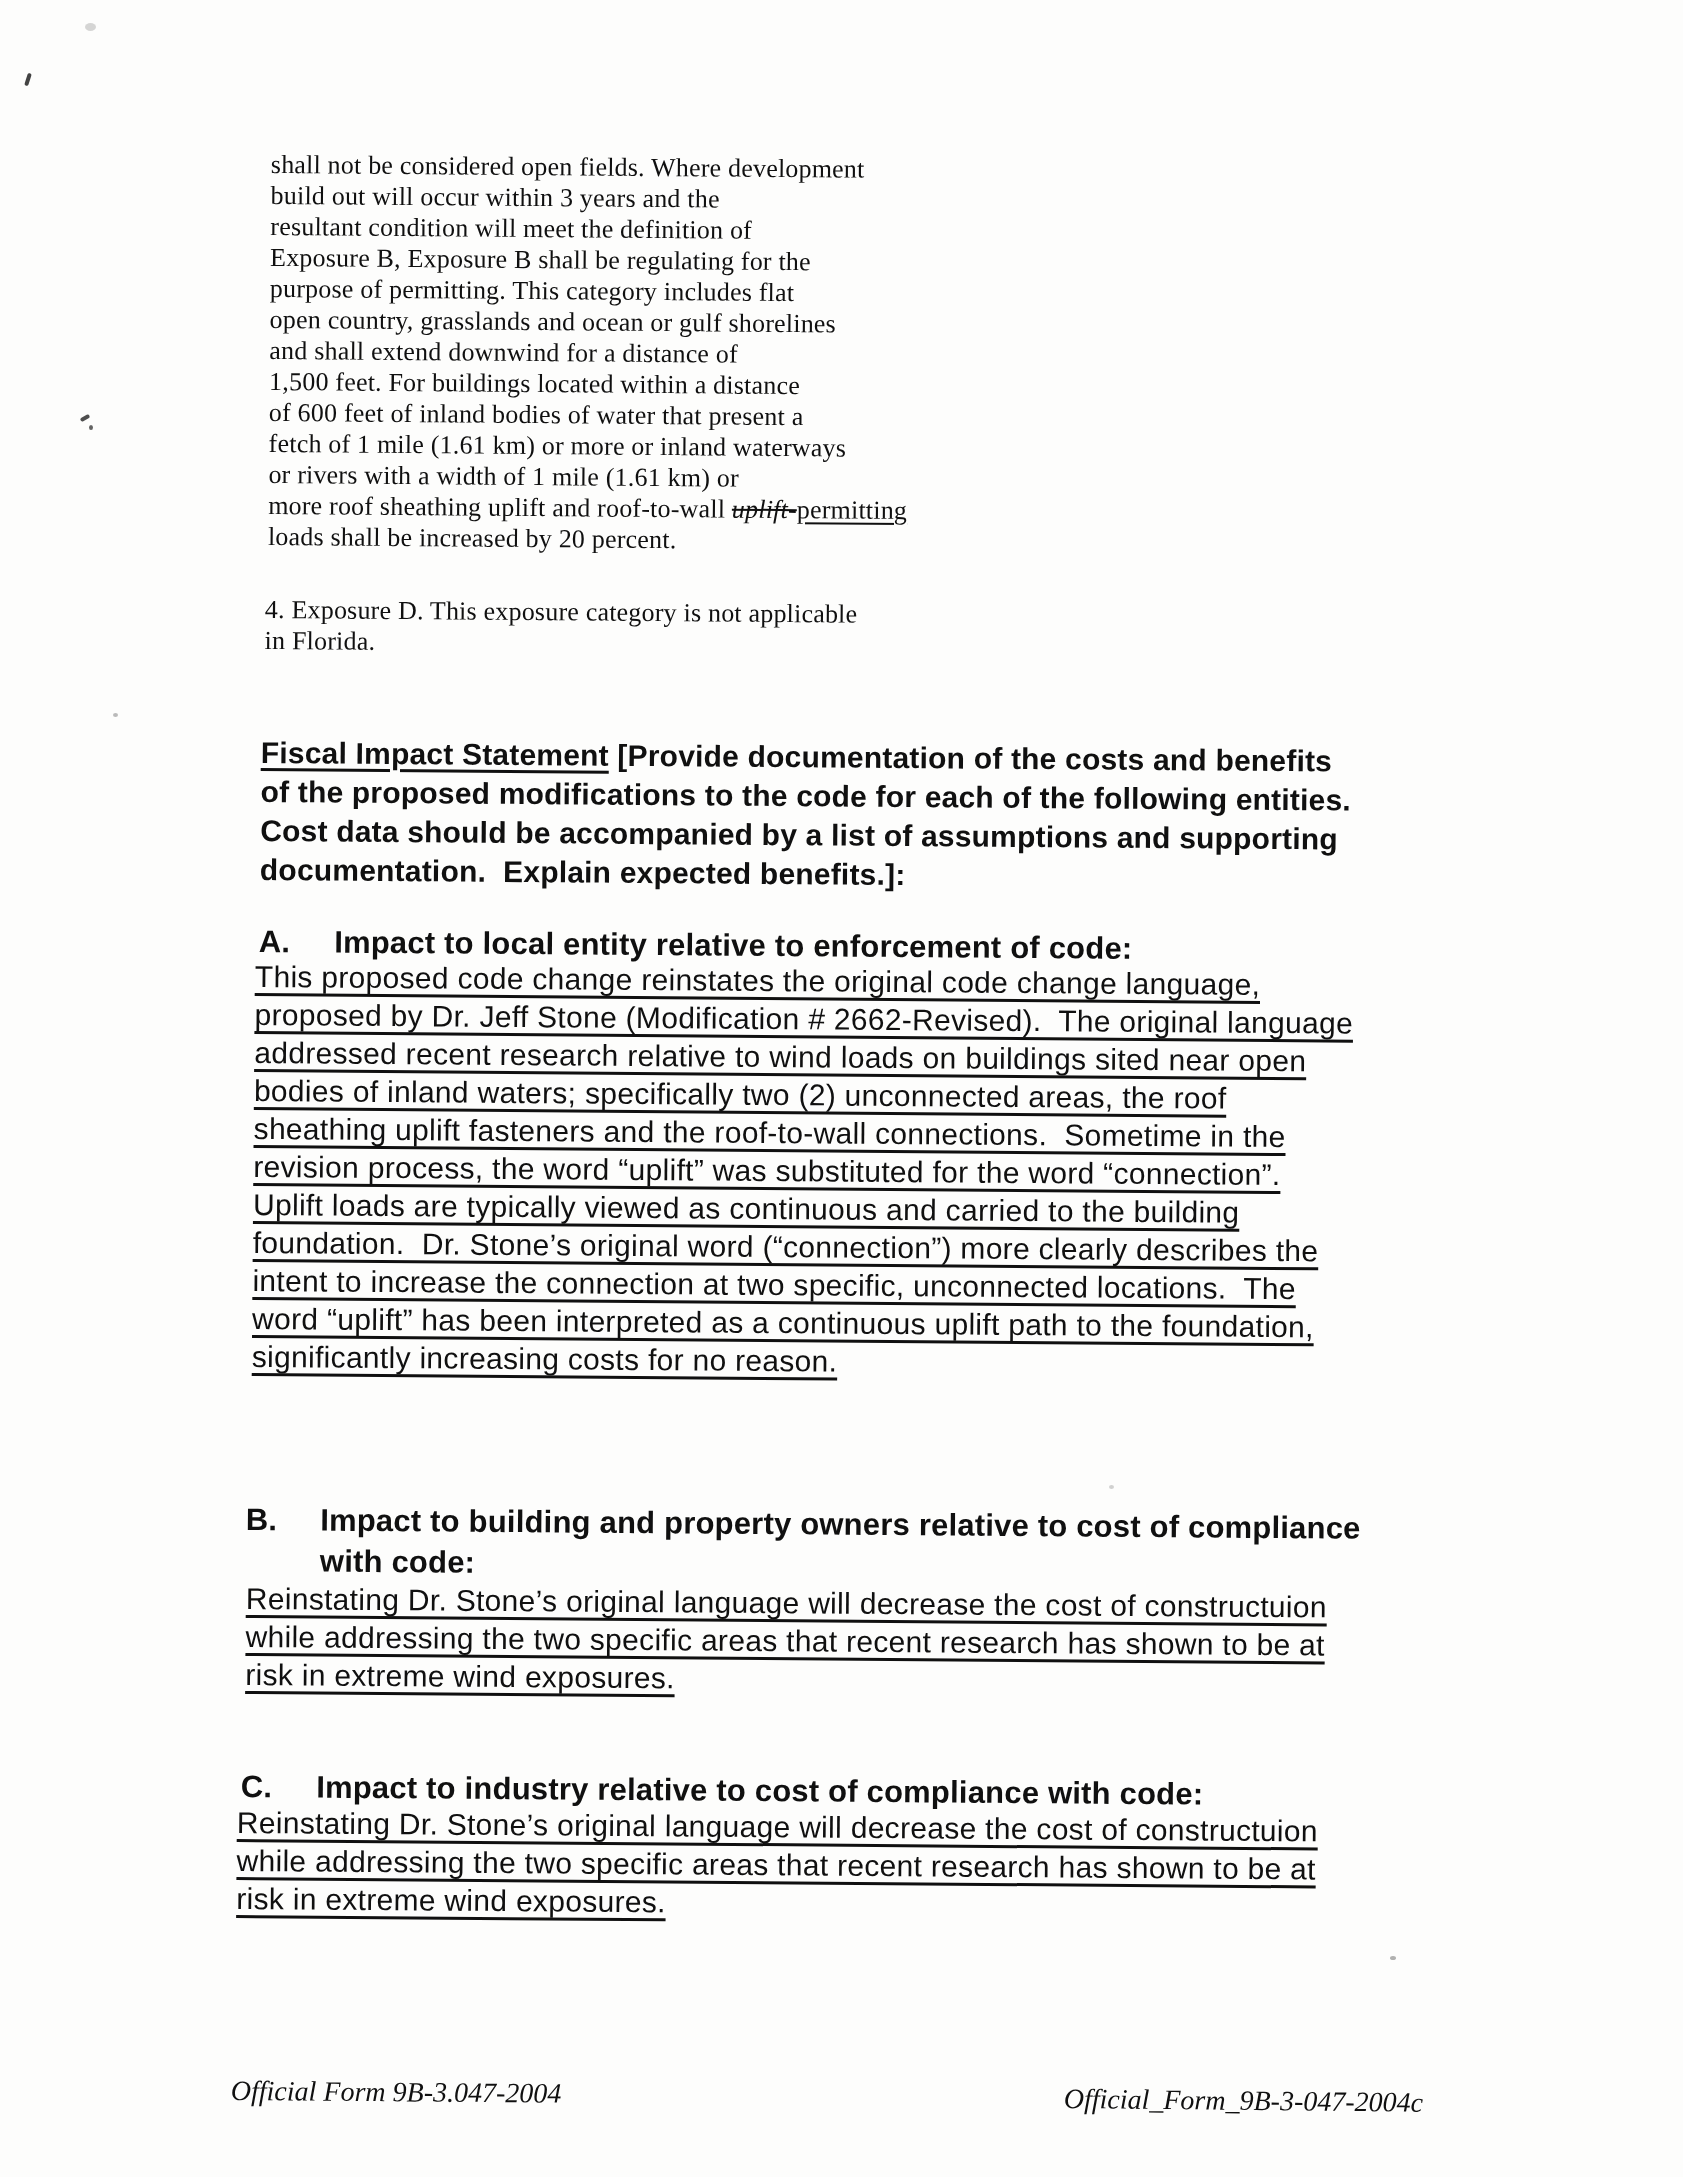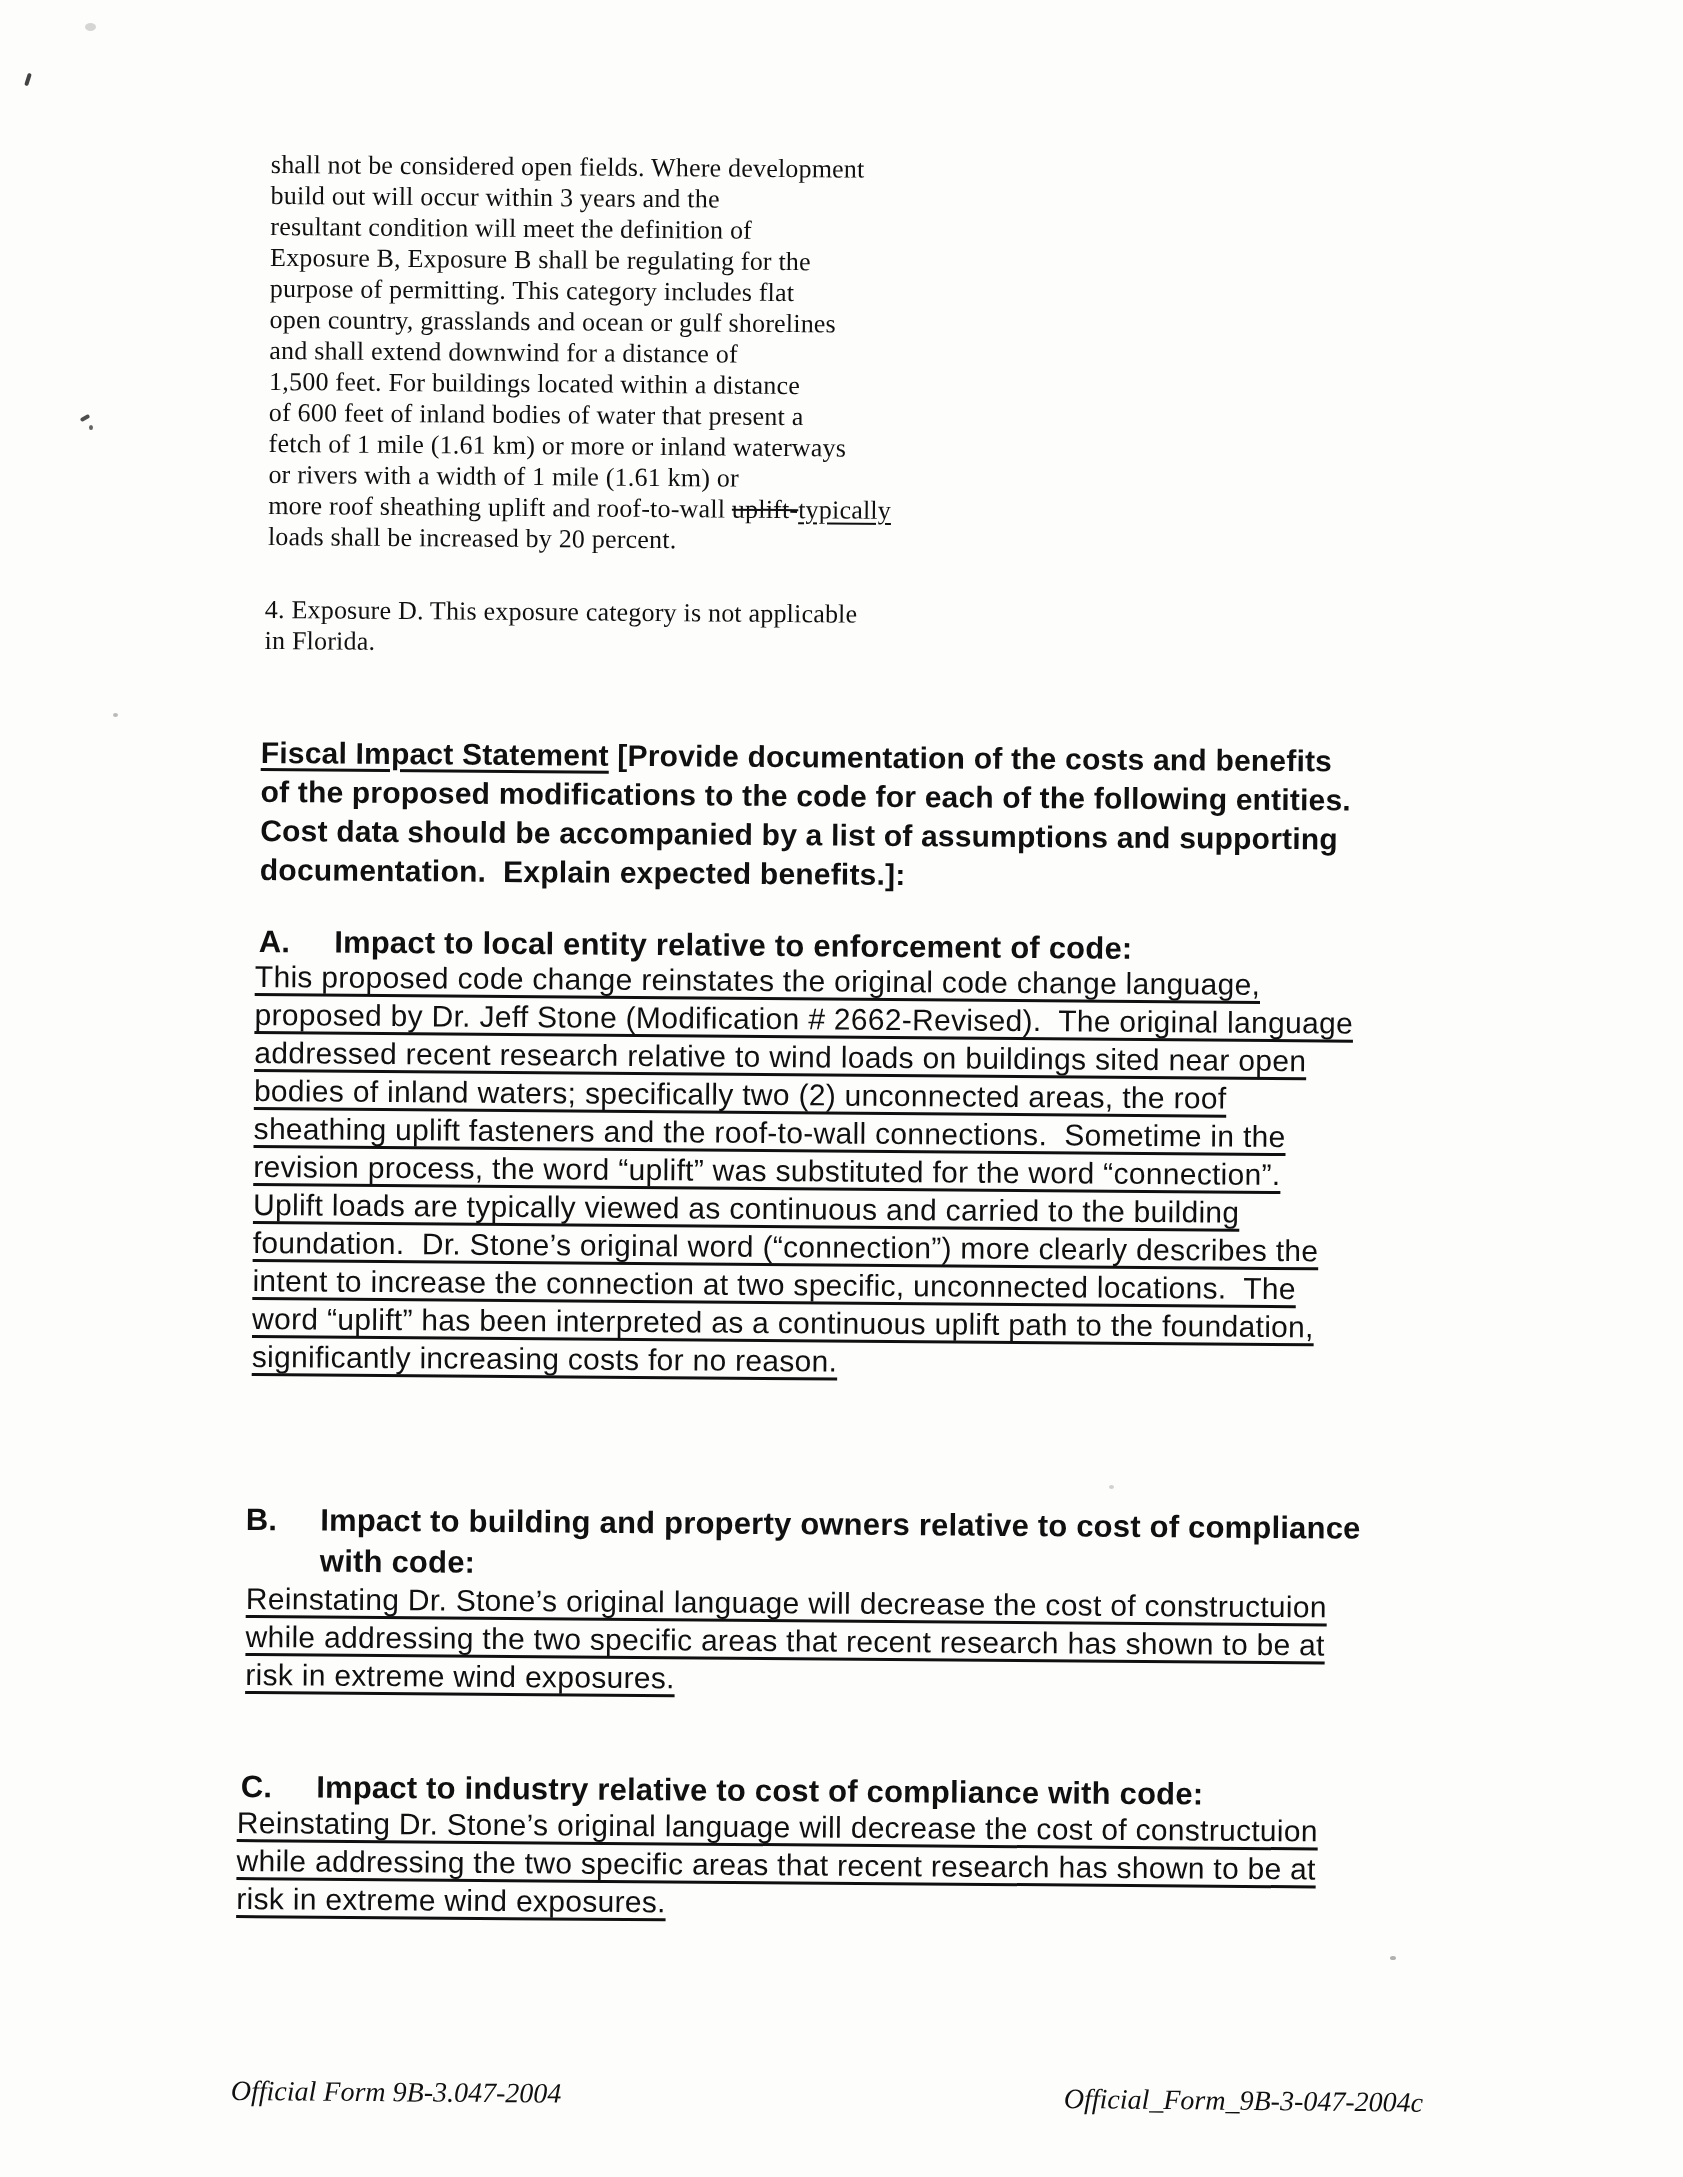--- a/index.html
+++ b/index.html
@@ -20,21 +20,21 @@
   
   .sec-heading{display:flex;font-family:"Liberation Sans","DejaVu Sans",sans-serif;font-weight:bold;font-size:31px;line-height:41px;letter-spacing:0.2px;}
   .sec-label{flex:0 0 auto;}
   .sec-a .heading-text{margin-left:44px;}
   .sec-b .heading-text{margin-left:43px;}
   .sec-c .heading-text{margin-left:44px;}
   
   .sec-body{font-family:"Liberation Sans","DejaVu Sans",sans-serif;font-size:30px;line-height:38px;letter-spacing:0.3px;}
   .sec-body .line{text-decoration:underline;text-decoration-thickness:2.5px;text-underline-offset:6px;}
   
-  .strike{text-decoration:line-through;text-decoration-thickness:2px;}
+  .strike{text-decoration:line-through;text-decoration-thickness:2px;font-style:italic;}
   .conn{text-decoration:underline;text-decoration-thickness:2px;text-underline-offset:4px;}
   
   .footer{font-family:"Liberation Serif","DejaVu Serif",serif;font-style:italic;font-size:28px;line-height:34px;}
   
   .speck{position:absolute;background:#222;border-radius:50%;}
   .s1{left:85px;top:23px;width:11px;height:8px;opacity:.18;}
   .s2{left:26px;top:73px;width:4px;height:13px;border-radius:2px;transform:rotate(18deg);opacity:.85;}
   .s3{left:80px;top:416px;width:10px;height:4px;border-radius:2px;transform:rotate(-28deg);opacity:.8;}
   .s3b{left:89px;top:425px;width:4px;height:5px;opacity:.7;}
   .s4{left:113px;top:713px;width:5px;height:4px;opacity:.3;}
@@ -61,21 +61,21 @@
         <div class="line">resultant condition will meet the definition of</div>
         <div class="line">Exposure B, Exposure B shall be regulating for the</div>
         <div class="line">purpose of permitting. This category includes flat</div>
         <div class="line">open country, grasslands and ocean or gulf shorelines</div>
         <div class="line">and shall extend downwind for a distance of</div>
         <div class="line">1,500 feet. For buildings located within a distance</div>
         <div class="line">of 600 feet of inland bodies of water that present a</div>
         <div class="line">fetch of 1 mile (1.61 km) or more or inland waterways</div>
         <div class="line">or rivers with a width of 1 mile (1.61 km) or</div>
       </div>
-    <div class="line"><span>more roof sheathing uplift and roof-to-wall </span><span class="strike">uplift-</span><span class="conn">typically</span></div>
+    <div class="line"><span>more roof sheathing uplift and roof-to-wall </span><span class="strike">uplift-</span><span class="conn">permitting</span></div>
     <div>
         <div class="line">loads shall be increased by 20 percent.</div>
       </div>
   </div>
 
   <div class="block serifpara" style="left:265px;top:594px;">
     <div>
         <div class="line">4. Exposure D. This exposure category is not applicable</div>
         <div class="line">in Florida.</div>
       </div>

